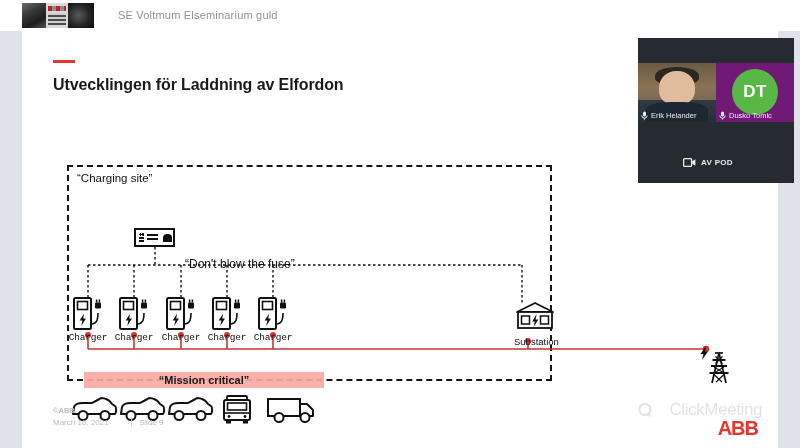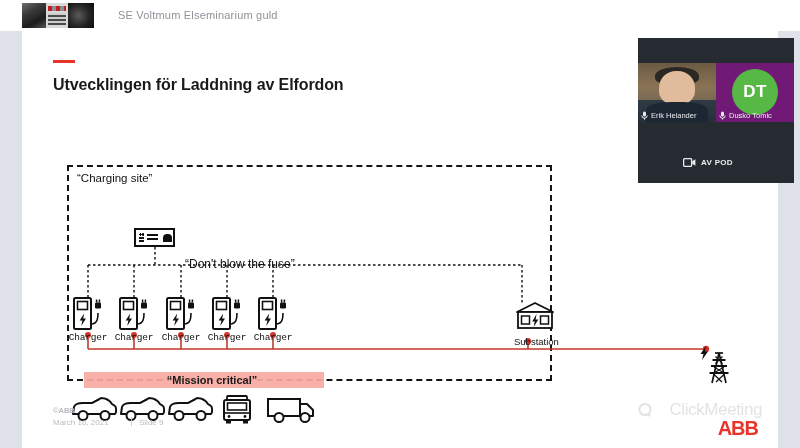--- a/index.html
+++ b/index.html
@@ -106,21 +106,21 @@
   
   .pylon { position:absolute; left:672px; top:312px; width:48px; }
 
   
   .mc-band {
     position:absolute; left:62px; top:341px; width:240px; height:16px;
     background:#f7a9a1; opacity:.92;
   }
   .mc-text {
     position:absolute; left:62px; top:341px; width:240px; height:16px;
-    line-height:16px; text-align:center; font-size:11px; font-weight:bold; color:#1a1a1a;padding-left:8px;
+    line-height:16px; text-align:center; font-size:11px; font-weight:bold; color:#1a1a1a;
   }
 
   
   .vehicles { position:absolute; left:48px; top:364px; width:250px; height:34px; }
   .veh { position:absolute; top:0; }
 
   
   .foot-c { position:absolute; left:31px; top:375px; font-size:7.5px; color:#b9bcc1; font-weight:bold;}
   .foot-date { position:absolute; left:31px; top:387px; font-size:8px; color:#b9bcc1; }
   .foot-div { position:absolute; left:109px; top:386px; width:1px; height:9px; background:#cdd0d4; }

